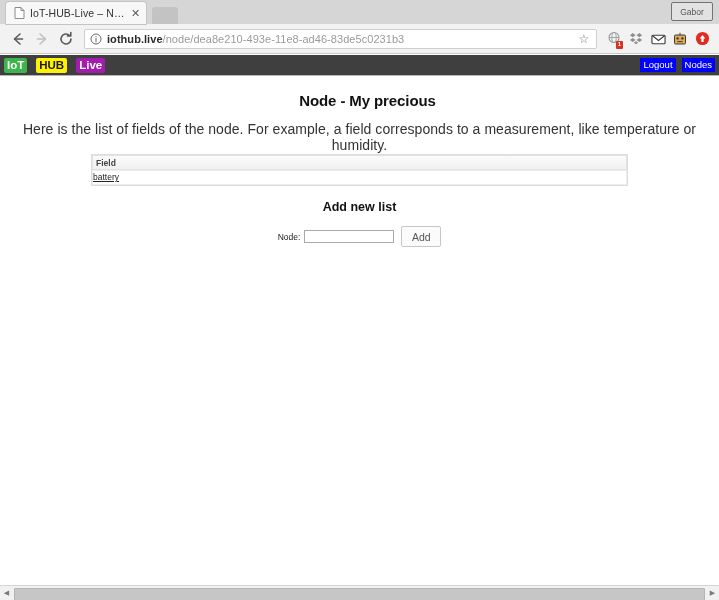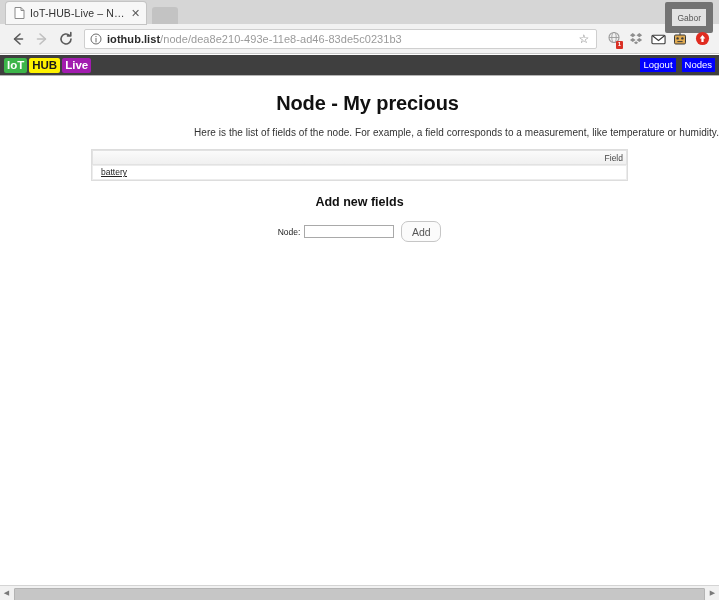--- a/index.html
+++ b/index.html
@@ -81,24 +81,24 @@
     background: #c3c3c3;
     border-top-left-radius: 3px;
     border-top-right-radius: 3px;
     margin-left: 6px;
     align-self: flex-end;
   }
   .profile-chip {
     position: absolute;
     right: 6px;
     top: 2px;
-    height: 31px;
+    height: 19px;
     min-width: 42px;
     background: #e2e2e2;
-    border: 7px solid #737373;
+    border: 1px solid #737373;
     border-radius: 2px;
     font-size: 8.5px;
     color: #555555;
     display: flex;
     align-items: center;
     justify-content: center;
     padding: 0 5px;
     box-sizing: border-box;
   }
 
@@ -210,21 +210,21 @@
     background: #3f3f3f;
     border-bottom: 1px solid #b5b5b5;
     display: flex;
     align-items: center;
     padding: 0 4px;
     box-sizing: border-box;
     position: relative;
   }
   .brand {
     display: flex;
-    gap: 2px;
+    gap: 9px;
   }
   .brand span {
     font-size: 11.5px;
     font-weight: bold;
     line-height: 13px;
     padding: 1px 3px;
     border-radius: 2px;
     font-family: "Liberation Sans", sans-serif;
   }
   .brand .b-iot  { background: #3cb54a; color: #ffffff; }
@@ -248,64 +248,64 @@
     text-decoration: none;
     display: inline-block;
   }
 
   .content {
     padding-top: 16px;
   }
 
   .page-title {
     text-align: center;
-    font-size: 20px;
+    font-size: 15px;
     font-weight: bold;
     color: #111111;
     margin: 0 0 12px 0;
     letter-spacing: -0.1px;
     padding-left: 16px;
   }
 
   .intro {
-    text-align: right;
-    font-size: 10px;
+    text-align: center;
+    font-size: 14px;
     color: #333333;
-    margin: 0 0 11px 0;
+    margin: 0 0 1px 0;
     letter-spacing: 0.05px;
   }
 
   .table-wrap {
     width: 537px;
     margin: 0 auto;
   }
   table.fields {
     width: 100%;
     border-collapse: separate;
     border-spacing: 0;
     border: 1px solid #dddddd;
     font-size: 8.5px;
     table-layout: fixed;
   }
   table.fields th {
     background: linear-gradient(to bottom, #fbfbfb 0%, #f0f0f0 100%);
     border: 1px solid #e2e2e2;
     color: #444444;
-    font-weight: normal;
+    font-weight: bold;
     font-size: 8.5px;
-    text-align: right;
+    text-align: left;
     height: 11px;
     padding: 1px 3px;
     line-height: 10px;
   }
   table.fields td {
     background: #ffffff;
     border: 1px solid #ececec;
     height: 11px;
-    padding: 1px 8px;
+    padding: 1px 0;
     line-height: 11px;
     font-size: 8.5px;
   }
   table.fields td a {
     color: #222222;
     text-decoration: underline;
     font-size: 8.5px;
   }
 
   .subtitle {
@@ -337,21 +337,21 @@
     box-sizing: border-box;
     outline: none;
     font-family: "Liberation Sans", sans-serif;
   }
   .add-btn {
     margin-left: 7px;
     width: 40px;
     height: 21px;
     background: #fbfbfb;
     border: 1px solid #c6c6c6;
-    border-radius: 7px;
+    border-radius: 2px;
     font-size: 10.5px;
     color: #555555;
     font-family: "Liberation Sans", sans-serif;
     cursor: pointer;
     padding: 0;
   }
 
   
   .hscroll {
     position: absolute;
@@ -432,21 +432,21 @@
     </div>
 
     <div class="omnibox">
       <span class="omni-info">
         <svg width="12" height="12" viewBox="0 0 12 12">
           <circle cx="6" cy="6" r="5" fill="none" stroke="currentColor" stroke-width="1"></circle>
           <circle cx="6" cy="3.6" r="0.7" fill="currentColor"></circle>
           <path d="M6 5.4 V9" stroke="currentColor" stroke-width="1" stroke-linecap="round"></path>
         </svg>
       </span>
-      <span class="omni-url"><span class="host">iothub.list</span><span>/node/dea8e210-493e-11e8-ad46-83de5c0231b3</span></span>
+      <span class="omni-url"><span class="host">iothub.live</span><span>/node/dea8e210-493e-11e8-ad46-83de5c0231b3</span></span>
       <span class="omni-star">☆</span>
     </div>
 
     <div class="ext-icons">
       <div class="ext">
         <svg width="15" height="15" viewBox="0 0 15 15">
           <circle cx="7" cy="6.5" r="5" fill="none" stroke="#9a9a9a" stroke-width="1.1"></circle>
           <ellipse cx="7" cy="6.5" rx="2.2" ry="5" fill="none" stroke="#9a9a9a" stroke-width="0.9"></ellipse>
           <path d="M2.2 6.5 H11.8" stroke="#9a9a9a" stroke-width="0.9"></path>
         </svg>
@@ -515,21 +515,21 @@
           <tbody>
             <tr>
               <td>
                 <a href="#">battery</a>
               </td>
             </tr>
           </tbody>
         </table>
       </div>
 
-      <h2 class="subtitle">Add new fields</h2>
+      <h2 class="subtitle">Add new list</h2>
 
       <div class="form-row">
         <label class="flabel">Node:</label>
         <input class="field-input" type="text" placeholder="" style="">
         <button class="add-btn">Add</button>
       </div>
     </div>
   </div>
 
   <div class="hscroll">

